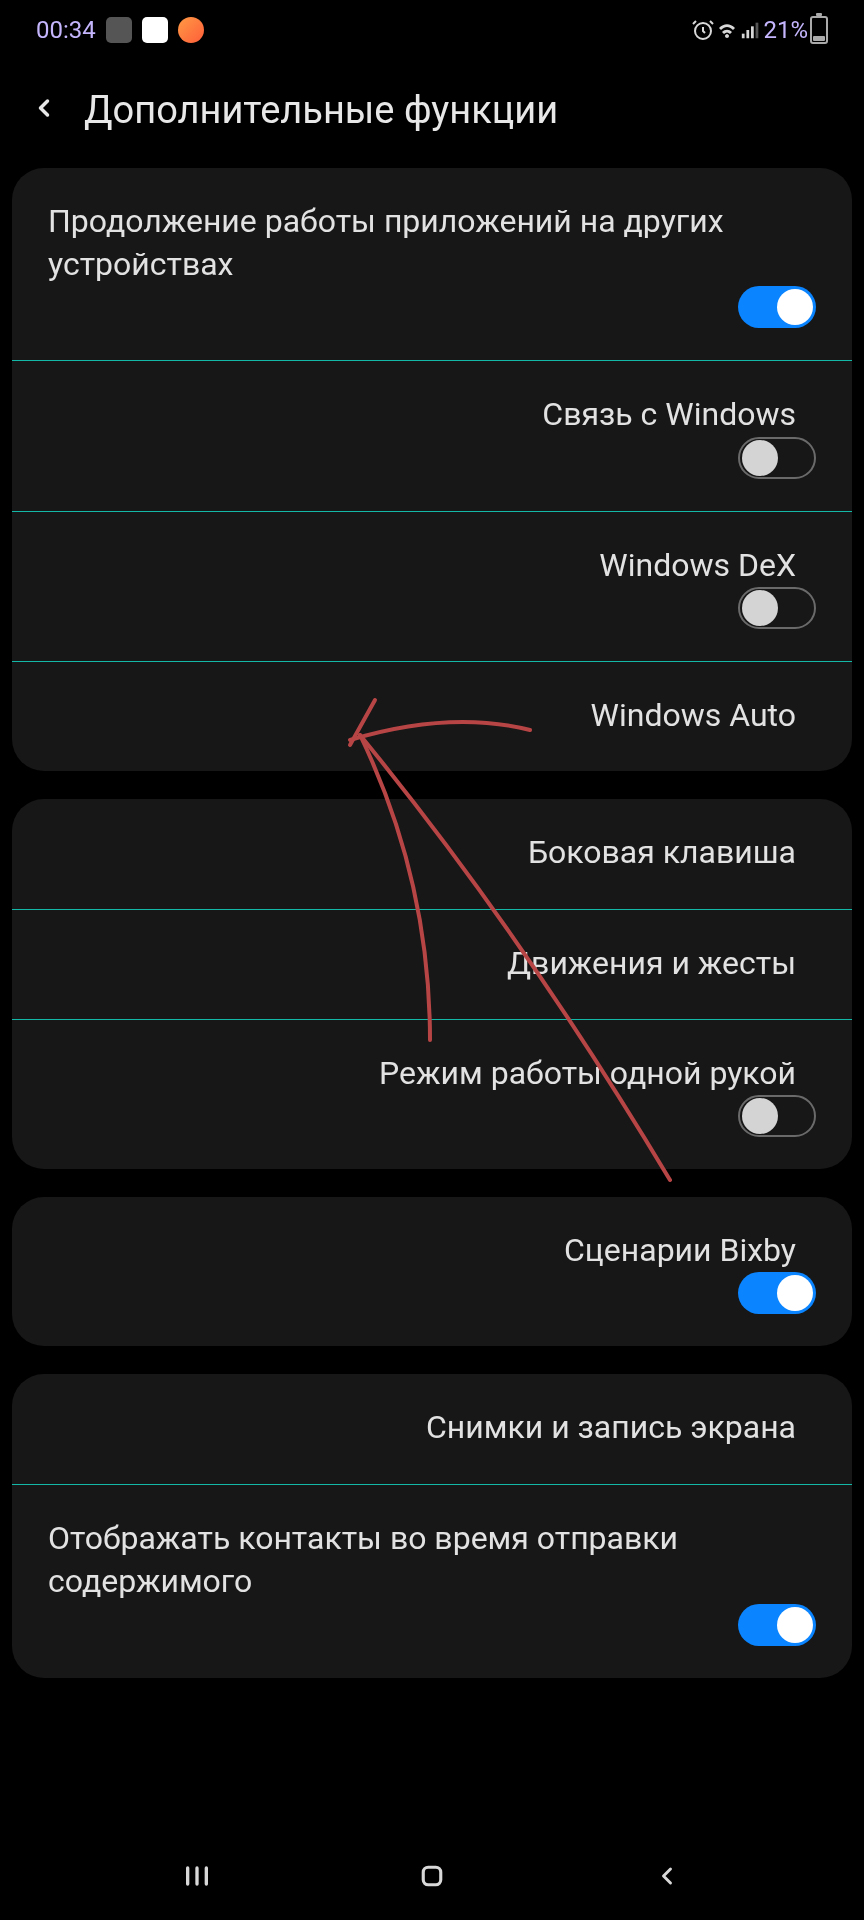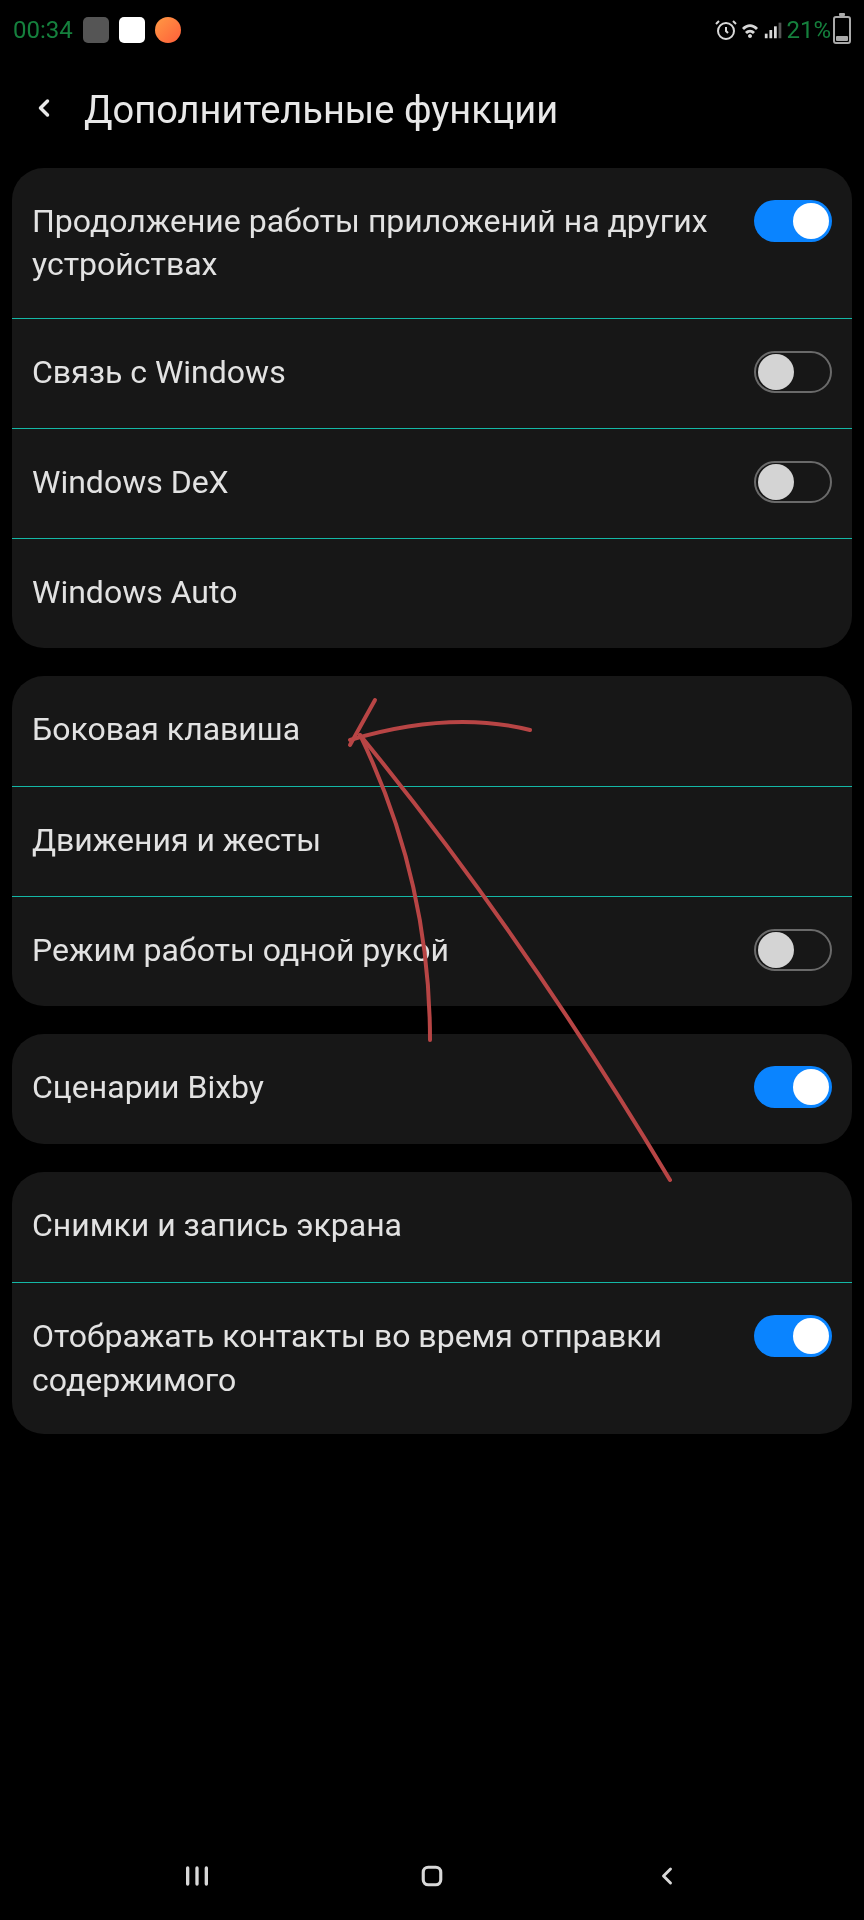--- a/index.html
+++ b/index.html
@@ -10,23 +10,23 @@
       color: #e8e8e8;
       font-family: -apple-system, BlinkMacSystemFont, "Segoe UI", Roboto, sans-serif;
       overflow: hidden;
       position: relative;
     }
     .status-bar {
       height: 60px;
       display: flex;
       align-items: center;
       justify-content: space-between;
-      padding: 0 13px;
+      padding: 0 36px;
       font-size: 24px;
-      color: #15803d;
+      color: #c4b5fd;
     }
     .status-left { display: flex; align-items: center; gap: 10px; }
     .status-right { display: flex; align-items: center; }
     .status-icon { width: 24px; height: 24px; display: inline-flex; align-items: center; justify-content: center; }
     .status-app-icon { width: 26px; height: 26px; border-radius: 5px; }
     .app1 { background: #555; }
     .app2 { background: #fff; }
     .app3 { background: linear-gradient(135deg, #ff9a44, #ff5e3a); border-radius: 50%; }
     .battery {
       width: 18px; height: 28px; border: 2px solid #aaa; border-radius: 3px;
@@ -53,24 +53,25 @@
     .page-title { font-size: 38px; color: #e8e8e8; font-weight: 400; }
     .content { padding: 0 12px; }
     .card {
       background: #171717;
       border-radius: 32px;
       margin-bottom: 28px;
       overflow: hidden;
     }
     .row {
       display: flex;
-      align-items: flex-start;
+      align-items: flex-end;
       justify-content: space-between;
-      padding: 32px 20px;
+      padding: 32px 36px;
       min-height: 110px;
+      flex-direction: column;
     }
     .row + .row { border-top: 1px solid #14b8a6; }
     .row-label {
       font-size: 32px;
       color: #e2e2e2;
       line-height: 1.35;
       flex: 1;
       padding-right: 20px;
     }
     .toggle {

